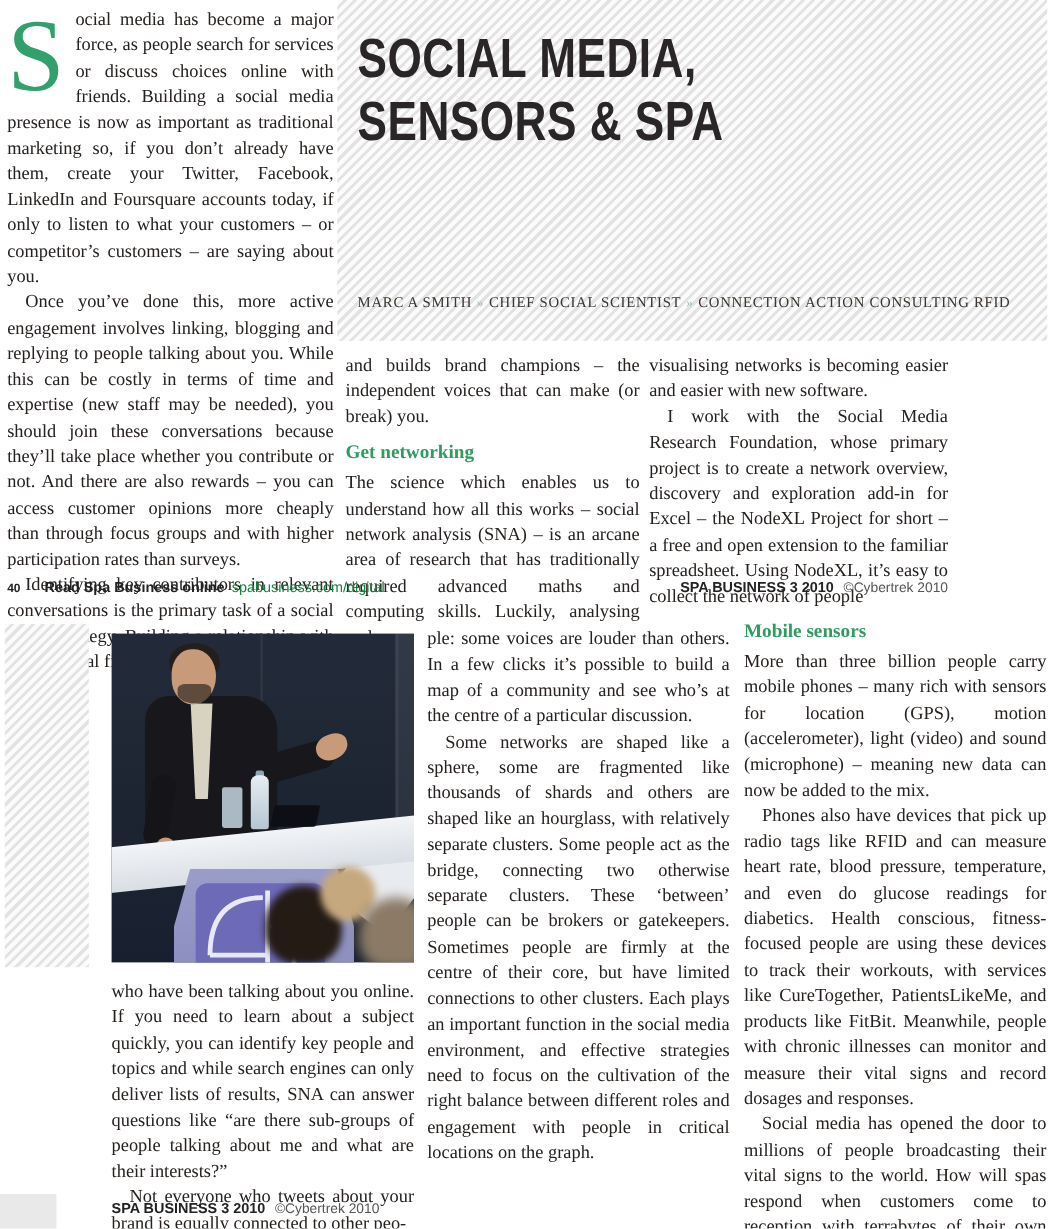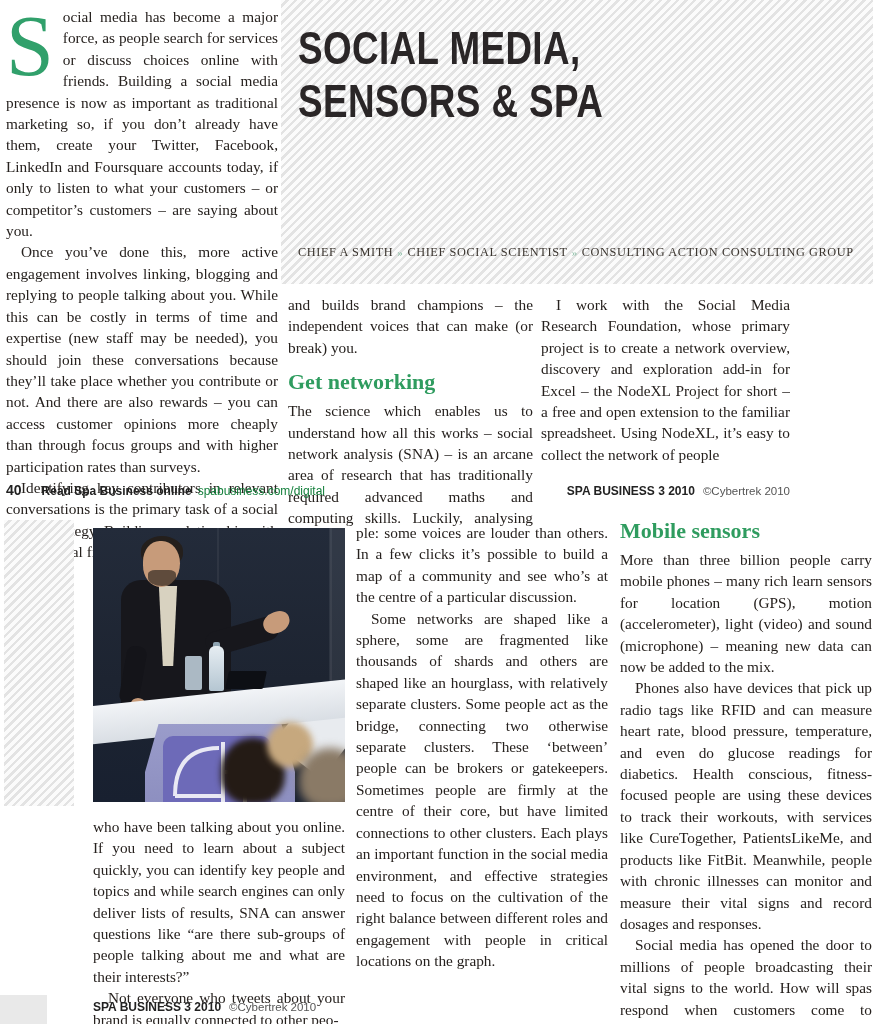--- a/index.html
+++ b/index.html
@@ -6,21 +6,21 @@
   .canvas {
     position:relative; width:873px; height:1024px; background:#ffffff;
     font-family:"Liberation Serif", serif; color:#26211e; overflow:hidden;
   }
   .abs { position:absolute; }
 
   
   .body { margin:0; font-size:15.3px; line-height:21.4px; text-align:justify; color:#26211e; }
   .indent { text-indent:15px; }
   .green-heading {
-    margin:11px 0 5px 0; font-size:22px; font-weight:bold; color:#2f9c5f;
+    margin:11px 0 5px 0; font-size:16px; font-weight:bold; color:#2f9c5f;
     font-family:"Liberation Serif", serif;
   }
 
   
   .striped {
     background:repeating-linear-gradient(135deg, #fbfbfb 0 3.5px, #e3e3e3 3.5px 6px);
   }
 
   
   .intro-col { left:6px; top:6px; width:272px; }
@@ -50,21 +50,21 @@
   .colA { left:288px; top:294px; width:245px; }
   .colB { left:541px; top:294px; width:249px; }
 
   
   .pfooter {
     display:flex; justify-content:space-between; align-items:baseline;
     font-family:"Liberation Sans", sans-serif; font-size:12px; color:#222;
   }
   .footer1 { left:6px; top:482px; width:784px; }
   .footer2 { left:93px; top:1000px; width:779px; }
-  .pnum { font-weight:bold; font-size:14px; margin-right:20px; }
+  .pnum { font-weight:bold; font-size:10px; margin-right:20px; }
   .pnum-r { font-weight:bold; font-size:13.5px; margin-left:10px; }
   .fbold { font-weight:bold; }
   .furl { color:#15803d; margin-left:6px; }
   .fcopy { color:#555; margin-left:8px; font-size:11.5px; }
   .corner-block { left:0; top:995px; width:47px; height:29px; background:#e9e9e9; }
 
   
   .stripe-left { left:4px; top:520px; width:70px; height:286px; }
   .p2colA { left:93px; top:816px; width:252px; }
   .p2colB { left:356px; top:522px; width:252px; }
@@ -113,31 +113,32 @@
     <p class="body indent">Once you’ve done this, more active engagement involves linking, blogging and replying to people talking about you. While this can be costly in terms of time and expertise (new staff may be needed), you should join these conversations because they’ll take place whether you contribute or not. And there are also rewards – you can access customer opinions more cheaply than through focus groups and with higher participation rates than surveys.</p>
     <p class="body indent">Identifying key contributors in relevant conversations is the primary task of a social media strategy. Building a relationship with these central figures gives you greater reach</p>
   </div>
 
   <header class="abs feature-header striped">
     <h1 class="title">
       <span class="tline">SOCIAL MEDIA,</span>
       <span class="tline">SENSORS &amp; SPA</span>
     </h1>
     <p class="byline">
-      <span>CHIEF A SMITH</span><span class="sep">»</span><span>CHIEF SOCIAL SCIENTIST</span><span class="sep">»</span><span>CONSULTING ACTION CONSULTING GROUP</span>
+      <span>MARC A SMITH</span><span class="sep">»</span><span>CHIEF SOCIAL SCIENTIST</span><span class="sep">»</span><span>CONNECTION ACTION CONSULTING RFID</span>
     </p>
   </header>
 
   <div class="abs colA">
     <p class="body">and builds brand champions – the independent voices that can make (or break) you.</p>
     <h2 class="green-heading">Get networking</h2>
     <p class="body">The science which enables us to understand how all this works – social network analysis (SNA) – is an arcane area of research that has traditionally required advanced maths and computing skills. Luckily, analysing and</p>
   </div>
 
   <div class="abs colB">
+    <p class="body">visualising networks is becoming easier and easier with new software.</p>
     <p class="body indent">I work with the Social Media Research Foundation, whose primary project is to create a network overview, discovery and exploration add-in for Excel – the NodeXL Project for short – a free and open extension to the familiar spreadsheet. Using NodeXL, it’s easy to collect the network of people</p>
   </div>
 
   <footer class="abs pfooter footer1">
     <div>
       <span class="pnum">40</span><span class="fbold">Read Spa Business online</span><span class="furl">spabusiness.com/digital</span>
     </div>
     <div>
       <span class="fbold">SPA BUSINESS 3 2010</span><span class="fcopy">©Cybertrek 2010</span>
     </div>
@@ -183,21 +184,21 @@
     <p class="body indent">Not everyone who tweets about your brand is equally connected to other peo-</p>
   </div>
 
   <div class="abs p2colB">
     <p class="body">ple: some voices are louder than others. In a few clicks it’s possible to build a map of a community and see who’s at the centre of a particular discussion.</p>
     <p class="body indent">Some networks are shaped like a sphere, some are fragmented like thousands of shards and others are shaped like an hourglass, with relatively separate clusters. Some people act as the bridge, connecting two otherwise separate clusters. These ‘between’ people can be brokers or gatekeepers. Sometimes people are firmly at the centre of their core, but have limited connections to other clusters. Each plays an important function in the social media environment, and effective strategies need to focus on the cultivation of the right balance between different roles and engagement with people in critical locations on the graph.</p>
   </div>
 
   <div class="abs p2colC">
     <h2 class="green-heading">Mobile sensors</h2>
-    <p class="body">More than three billion people carry mobile phones – many rich learn sensors for location (GPS), motion (accelerometer), light (video) and sound (microphone) – meaning new data can now be added to the mix.</p>
+    <p class="body">More than three billion people carry mobile phones – many rich with sensors for location (GPS), motion (accelerometer), light (video) and sound (microphone) – meaning new data can now be added to the mix.</p>
     <p class="body indent">Phones also have devices that pick up radio tags like RFID and can measure heart rate, blood pressure, temperature, and even do glucose readings for diabetics. Health conscious, fitness-focused people are using these devices to track their workouts, with services like CureTogether, PatientsLikeMe, and products like FitBit. Meanwhile, people with chronic illnesses can monitor and measure their vital signs and record dosages and responses.</p>
     <p class="body indent">Social media has opened the door to millions of people broadcasting their vital signs to the world. How will spas respond when customers come to reception with terrabytes of their own health and activity data and expect customised service in return?</p>
 
   </div>
 
   <div class="abs corner-block"></div>
 
   <footer class="abs pfooter footer2">
     <div>
       <span class="fbold">SPA BUSINESS 3 2010</span><span class="fcopy">©Cybertrek 2010</span>

